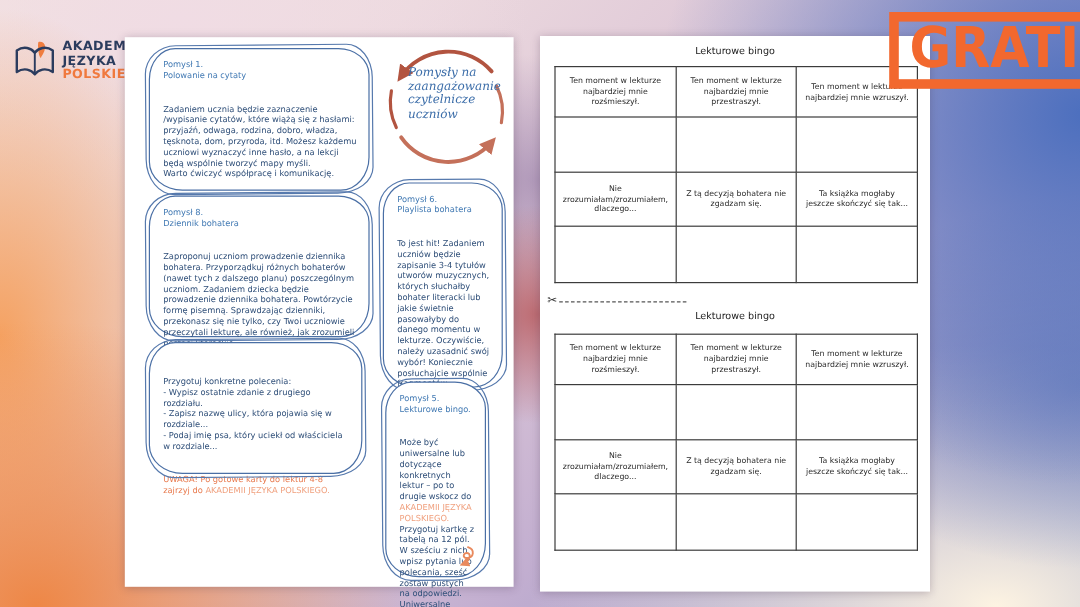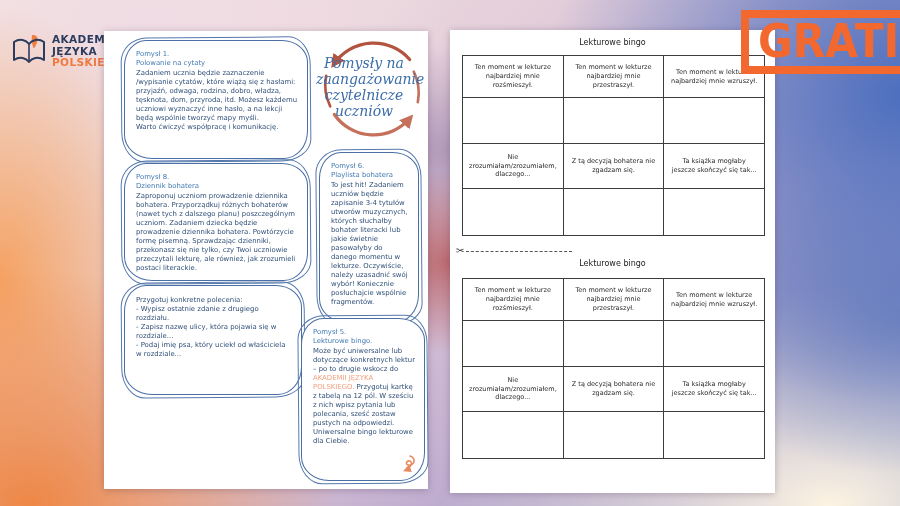--- a/index.html
+++ b/index.html
@@ -25,29 +25,29 @@
   #logo{position:absolute;left:11px;top:33px;display:flex;align-items:center;gap:5px;}
   #logo .lines{font-weight:bold;font-size:10.5px;line-height:1.1;letter-spacing:.4px;color:#2b3c5e;}
   #logo .lines .orange{color:#f0793e;}
 
   
   .sketch-box{position:absolute;box-sizing:border-box;border:1.5px solid #4a6fa5;
     border-radius:22px 26px 24px 28px / 26px 22px 28px 24px;padding:9px 8px 6px 11px;background:#fff;}
   .sketch-box::before{content:"";position:absolute;inset:-4px;border:1.2px solid #5679ad;
     border-radius:26px 22px 30px 24px / 24px 28px 22px 30px;transform:rotate(-.5deg);pointer-events:none;}
   .idea-heading{color:#4179b3;font-size:6.9px;line-height:1.32;white-space:pre-line;}
-  .idea-body{color:#2e4e78;font-size:6.9px;line-height:1.3;white-space:pre-line;margin-top:1px;}
+  .idea-body{color:#2e4e78;font-size:6.9px;line-height:1.3;white-space:pre-line;margin-top:19px;}
   .warn{color:#e87a4e;}
   .warn-link{color:#f0a07e;}
   .inline-body{white-space:normal;}
 
   
   #title-circle{position:absolute;left:212px;top:2px;width:112px;height:112px;}
-  #title-circle .caption{position:absolute;left:0;top:22px;width:96px;text-align:center;
-    font-family:"DejaVu Serif","Liberation Serif",serif;font-style:italic;font-size:14px;
+  #title-circle .caption{position:absolute;left:24px;top:22px;width:96px;
+    font-family:"DejaVu Serif","Liberation Serif",serif;font-style:italic;font-size:10px;
     line-height:1.15;color:#3a6ca8;}
 
   
   .bingo-title{position:absolute;left:0;width:100%;text-align:center;font-size:8px;color:#222;}
   .bingo-table{position:absolute;left:12px;width:303px;border-collapse:collapse;table-layout:fixed;
     background:#fff;}
   .bingo-table td{border:1.5px solid #3c3c3c;font-size:6.5px;line-height:1.35;text-align:center;
     vertical-align:middle;color:#2b2b2b;padding:2px 6px;}
   tr.r-head{height:42px;} tr.r-blank1{height:46px;} tr.r-prompt{height:45px;padding-left:32px;} tr.r-blank2{height:47px;}
   #cutline{position:absolute;left:6px;top:216px;display:flex;align-items:center;color:#333;}
@@ -94,20 +94,23 @@
   <div class="sketch-box" style="left:20px;top:132px;width:184px;height:118px;">
     <div class="idea-heading"><span>Pomysł 8.</span><br><span>Dziennik bohatera</span></div>
     <div class="idea-body">Zaproponuj uczniom prowadzenie dziennika bohatera. Przyporządkuj różnych bohaterów (nawet tych z dalszego planu) poszczególnym uczniom. Zadaniem dziecka będzie prowadzenie dziennika bohatera. Powtórzycie formę pisemną. Sprawdzając dzienniki, przekonasz się nie tylko, czy Twoi uczniowie przeczytali lekturę, ale również, jak zrozumieli postaci literackie.</div>
   </div>
 
   <div class="sketch-box" style="left:20px;top:254px;width:178px;height:110px;">
     <div class="idea-body">Przygotuj konkretne polecenia:
 - Wypisz ostatnie zdanie z drugiego rozdziału.
 - Zapisz nazwę ulicy, która pojawia się w rozdziale...
 - Podaj imię psa, który uciekł od właściciela w rozdziale...</div>
+    <div class="idea-body inline-body">
+      <span class="warn">UWAGA! Po gotowe karty do lektur 4-8 zajrzyj do </span><span class="warn-link">AKADEMII JĘZYKA POLSKIEGO.</span>
+    </div>
   </div>
 
 
   <div id="title-circle">
     <svg width="112" height="112" viewBox="0 0 110 110">
       <defs>
         <marker id="ah1" viewBox="0 0 10 10" refX="6" refY="5" markerWidth="4.2" markerHeight="4.2" orient="auto">
           <path d="M0,0 L10,5 L0,10 z" fill="#b25440"></path>
         </marker>
         <marker id="ah2" viewBox="0 0 10 10" refX="6" refY="5" markerWidth="4.2" markerHeight="4.2" orient="auto">
@@ -120,21 +123,21 @@
       <path d="M100 68 A47 47 0 0 0 96 38" fill="none" stroke="#c4705a" stroke-width="2.6" stroke-linecap="round"></path>
     </svg>
     <div class="caption">Pomysły na zaangażowanie czytelnicze uczniów</div>
   </div>
 
   <div class="sketch-box" style="left:215px;top:121px;width:100px;height:171px;">
     <div class="idea-heading"><span>Pomysł 6.</span><br><span>Playlista bohatera</span></div>
     <div class="idea-body">To jest hit! Zadaniem uczniów będzie zapisanie 3-4 tytułów utworów muzycznych, których słuchałby bohater literacki lub jakie świetnie pasowałyby do danego momentu w lekturze. Oczywiście, należy uzasadnić swój wybór! Koniecznie posłuchajcie wspólnie fragmentów.</div>
   </div>
 
-  <div class="sketch-box" style="left:197px;top:287px;width:124px;height:163px;">
+  <div class="sketch-box" style="left:217px;top:287px;width:84px;height:163px;">
     <div class="idea-heading"><span>Pomysł 5.</span><br><span>Lekturowe bingo.</span></div>
     <div class="idea-body inline-body">
       <span>Może być uniwersalne lub dotyczące konkretnych lektur – po to drugie wskocz do </span><span class="warn-link">AKADEMII JĘZYKA POLSKIEGO.</span><span> Przygotuj kartkę z tabelą na 12 pól. W sześciu z nich wpisz pytania lub polecania, sześć zostaw pustych na odpowiedzi. Uniwersalne bingo lekturowe dla Ciebie.</span>
     </div>
     <span id="idea5-arrow">
       <svg width="18" height="20" viewBox="0 0 18 20">
         <defs>
           <marker id="ah3" viewBox="0 0 10 10" refX="6" refY="5" markerWidth="5" markerHeight="5" orient="auto">
             <path d="M0,0 L10,5 L0,10 z" fill="#e98a5e"></path>
           </marker>

